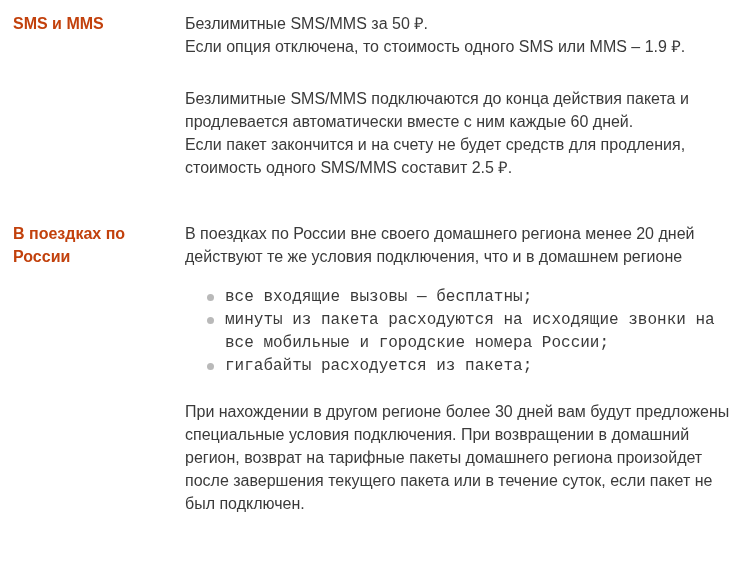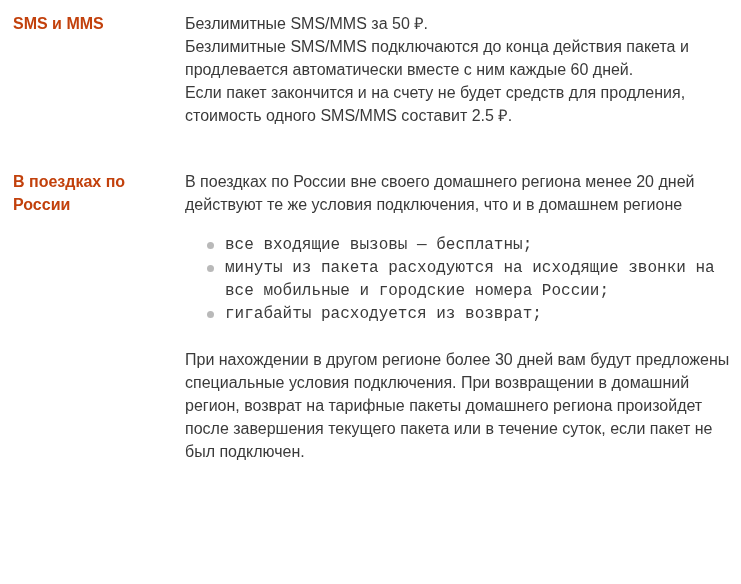--- a/index.html
+++ b/index.html
@@ -29,21 +29,21 @@
     font-weight: bold;
     color: #c2410c;
   }
   .section-content {
     width: 556px;
   }
   .section-sms {
     margin-bottom: 43px;
   }
   .para { margin: 0; }
-  .para.gap-after { }
+  .para.gap-after { margin-bottom: 29px; }
   .para-line { display: block; }
   ul.bullets {
     margin: 18px;
     padding: 0;
     list-style: none;
     font-family: Liberation Mono, monospace;
   }
   ul.bullets li {
     position: relative;
     padding-left: 22px;
@@ -62,20 +62,21 @@
 </head>
 <body>
 
 <div class="doc">
 
   <div class="section section-sms">
     <div class="section-label">SMS и MMS</div>
     <div class="section-content">
       <p class="para gap-after">
         <span class="para-line">Безлимитные SMS/MMS за 50 ₽.</span>
+        <span class="para-line">Если опция отключена, то стоимость одного SMS или MMS – 1.9 ₽.</span>
       </p>
       <p class="para">
         <span class="para-line">Безлимитные SMS/MMS подключаются до конца действия пакета и продлевается автоматически вместе с ним каждые 60 дней.</span>
         <span class="para-line">Если пакет закончится и на счету не будет средств для продления, стоимость одного SMS/MMS составит 2.5 ₽.</span>
       </p>
     </div>
   </div>
 
   <div class="section">
     <div class="section-label">В поездках по России</div>
@@ -87,21 +88,21 @@
         <li>
           <span class="bullet-dot"></span>
           <span>все входящие вызовы — бесплатны;</span>
         </li>
         <li>
           <span class="bullet-dot"></span>
           <span>минуты из пакета расходуются на исходящие звонки на все мобильные и городские номера России;</span>
         </li>
         <li>
           <span class="bullet-dot"></span>
-          <span>гигабайты расходуется из возврат;</span>
+          <span>гигабайты расходуется из пакета;</span>
         </li>
       </ul>
       <p class="para outro">
         <span class="para-line">При нахождении в другом регионе более 30 дней вам будут предложены специальные условия подключения. При возвращении в домашний регион, возврат на тарифные пакеты домашнего региона произойдет после завершения текущего пакета или в течение суток, если пакет не был подключен.</span>
       </p>
     </div>
   </div>
 
 </div>
 

